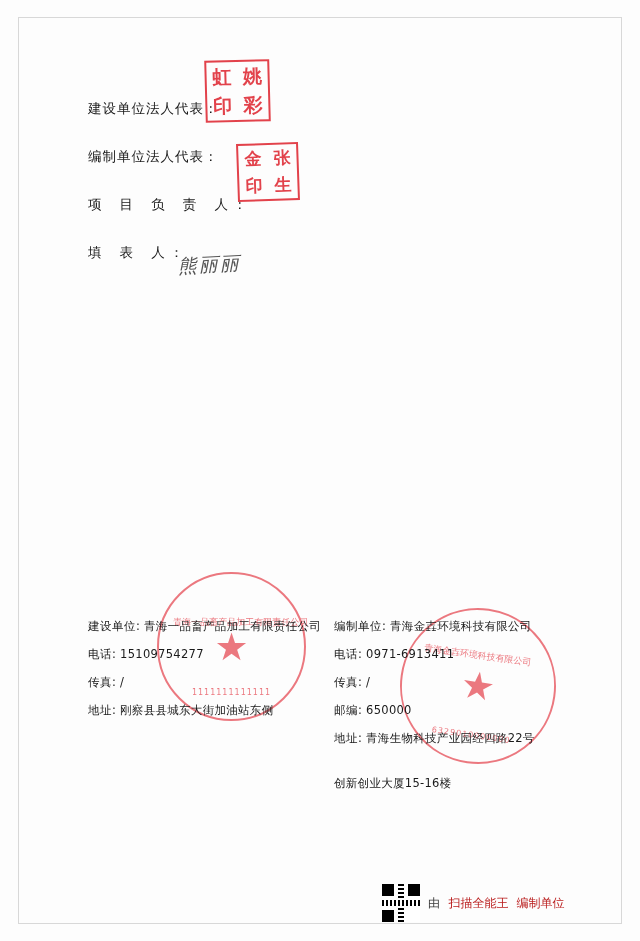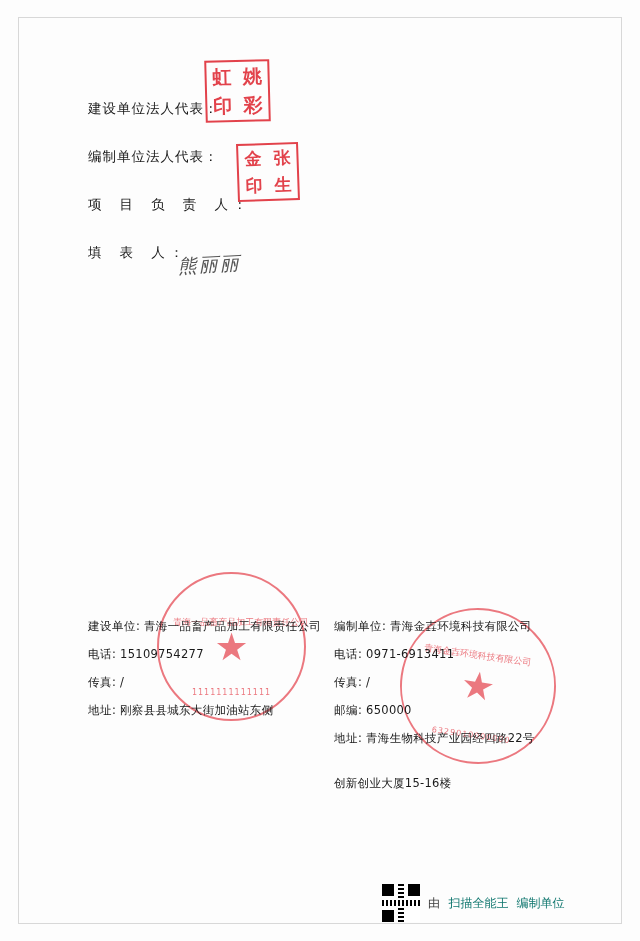--- a/index.html
+++ b/index.html
@@ -193,21 +193,21 @@
       linear-gradient(#fff 0 0) 3px 3px/6px 6px no-repeat,
       linear-gradient(#000 0 0) 26px 0/12px 12px no-repeat,
       linear-gradient(#fff 0 0) 29px 3px/6px 6px no-repeat,
       linear-gradient(#000 0 0) 0 26px/12px 12px no-repeat,
       linear-gradient(#fff 0 0) 3px 29px/6px 6px no-repeat,
       repeating-linear-gradient(90deg, #000 0 2px, #fff 2px 4px) 0 16px/38px 6px no-repeat,
       repeating-linear-gradient(0deg, #000 0 2px, #fff 2px 4px) 16px 0/6px 38px no-repeat,
       #fff;
   }
   .scan-word { letter-spacing: .5px; }
-  .scan-link { color: #0f766e; }
+  .scan-link { color: #b91c1c; }
 </style>
 </head>
 <body>
 
 <div class="page">
 
   <div class="edge edge-top"></div>
   <div class="edge edge-left"></div>
   <div class="edge edge-right"></div>
   <div class="edge edge-bottom"></div>

